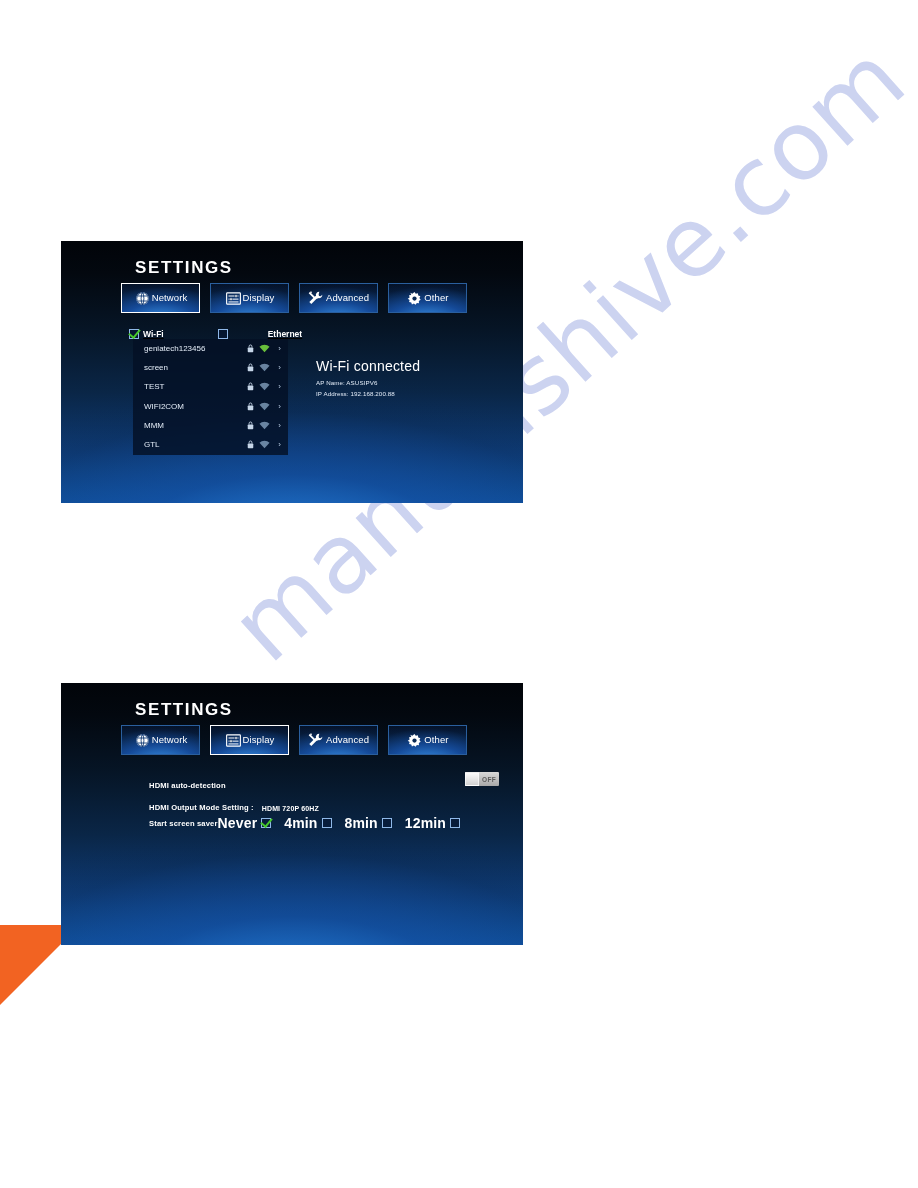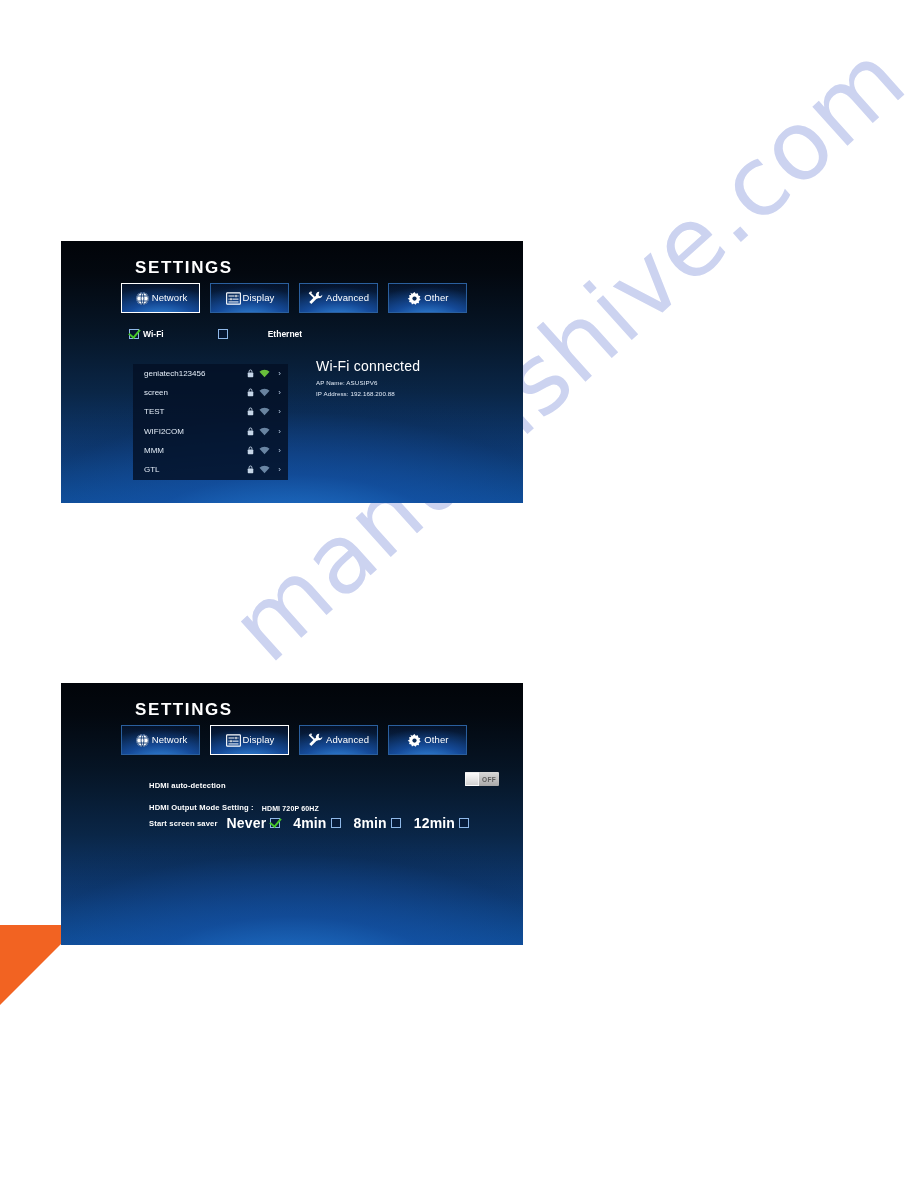--- a/index.html
+++ b/index.html
@@ -116,20 +116,21 @@
   .tab .tab-icon svg { display: block; }
   .tab .tab-label { line-height: 1; }
 
   
   .net-checkrow {
     position: absolute;
     left: 68px;
     top: 88px;
     display: flex;
     align-items: center;
+    text-decoration: underline;
   }
   .chk-item {
     display: flex;
     align-items: center;
     gap: 4px;
     color: #ffffff;
     font-size: 8.5px;
     font-weight: bold;
   }
   .chk-item.ethernet { margin-left: 54px; gap: 40px; }
@@ -150,21 +151,21 @@
     width: 5px;
     height: 9px;
     border: solid #46c72a;
     border-width: 0 2.2px 2.2px 0;
     transform: rotate(40deg);
   }
 
   .wifi-list {
     position: absolute;
     left: 72px;
-    top: 123px;
+    top: 98px;
     width: 155px;
     height: 116px;
     background: rgba(4,16,36,0.82);
     box-sizing: border-box;
     overflow: hidden;
   }
   .wifi-row {
     height: 19.2px;
     display: flex;
     align-items: center;
@@ -277,21 +278,21 @@
     letter-spacing: 0.3px;
   }
   .toggle.off .tlabel { color: #5c5c5c; }
   .toggle.on .tlabel { color: #ffffff; }
 
   .saver-row {
     display: flex;
     align-items: center;
     gap: 0;
   }
-  .saver-label { margin-right: 9px; }
+  .saver-label { margin-right: 0; }
   .saver-opt {
     display: flex;
     align-items: center;
     gap: 4px;
     margin-right: 13px;
     font-size: 14px;
     font-weight: bold;
     color: #ffffff;
   }
 </style>

